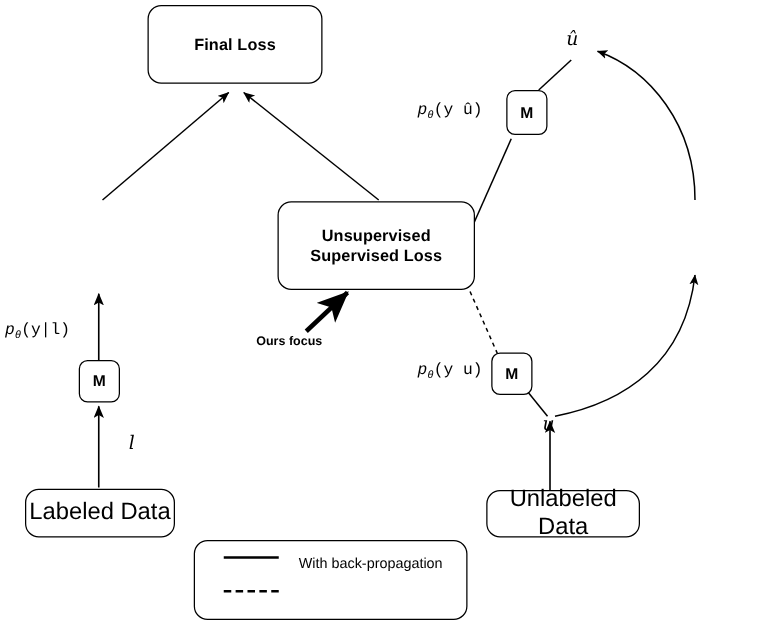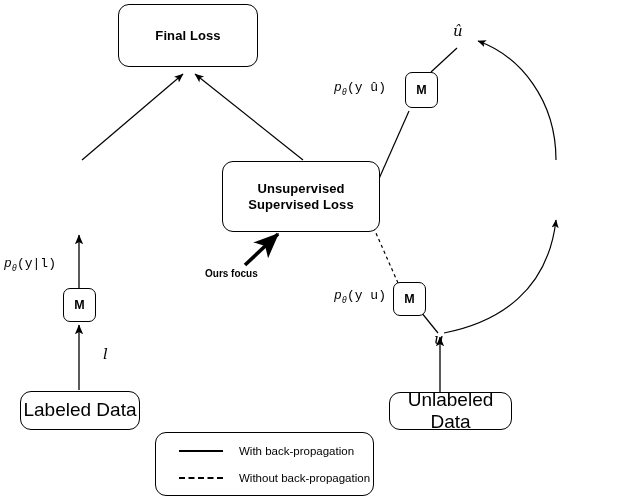--- a/index.html
+++ b/index.html
@@ -89,21 +89,20 @@
   .legendbox {
     position: absolute;
     box-sizing: border-box;
     border: 1.3px solid #000000;
     border-radius: 11px;
     background: #ffffff;
   }
   .legend-row {
     position: absolute;
     display: flex;
-    align-items: center;
     font-size: 11.5px;
     color: #000000;
     white-space: nowrap;
   }
   .legend-key {
     width: 44px;
     height: 0;
     margin-right: 16px;
     flex: 0 0 44px;
   }
@@ -213,17 +212,16 @@
 
   <div class="annot" style="left:205px; top:268px;">Ours focus</div>
 
   <div class="legendbox" style="left:155px; top:432px; width:219px; height:64px;">
     <div class="legend-row" style="left:23px; top:12px;">
       <span class="legend-key key-solid"></span>
       <span>With back-propagation</span>
     </div>
     <div class="legend-row" style="left:23px; top:39px;">
       <span class="legend-key key-dashed"></span>
-      <span>Without back-propagation</span>
     </div>
   </div>
 
 </div>
 
 </body></html>

